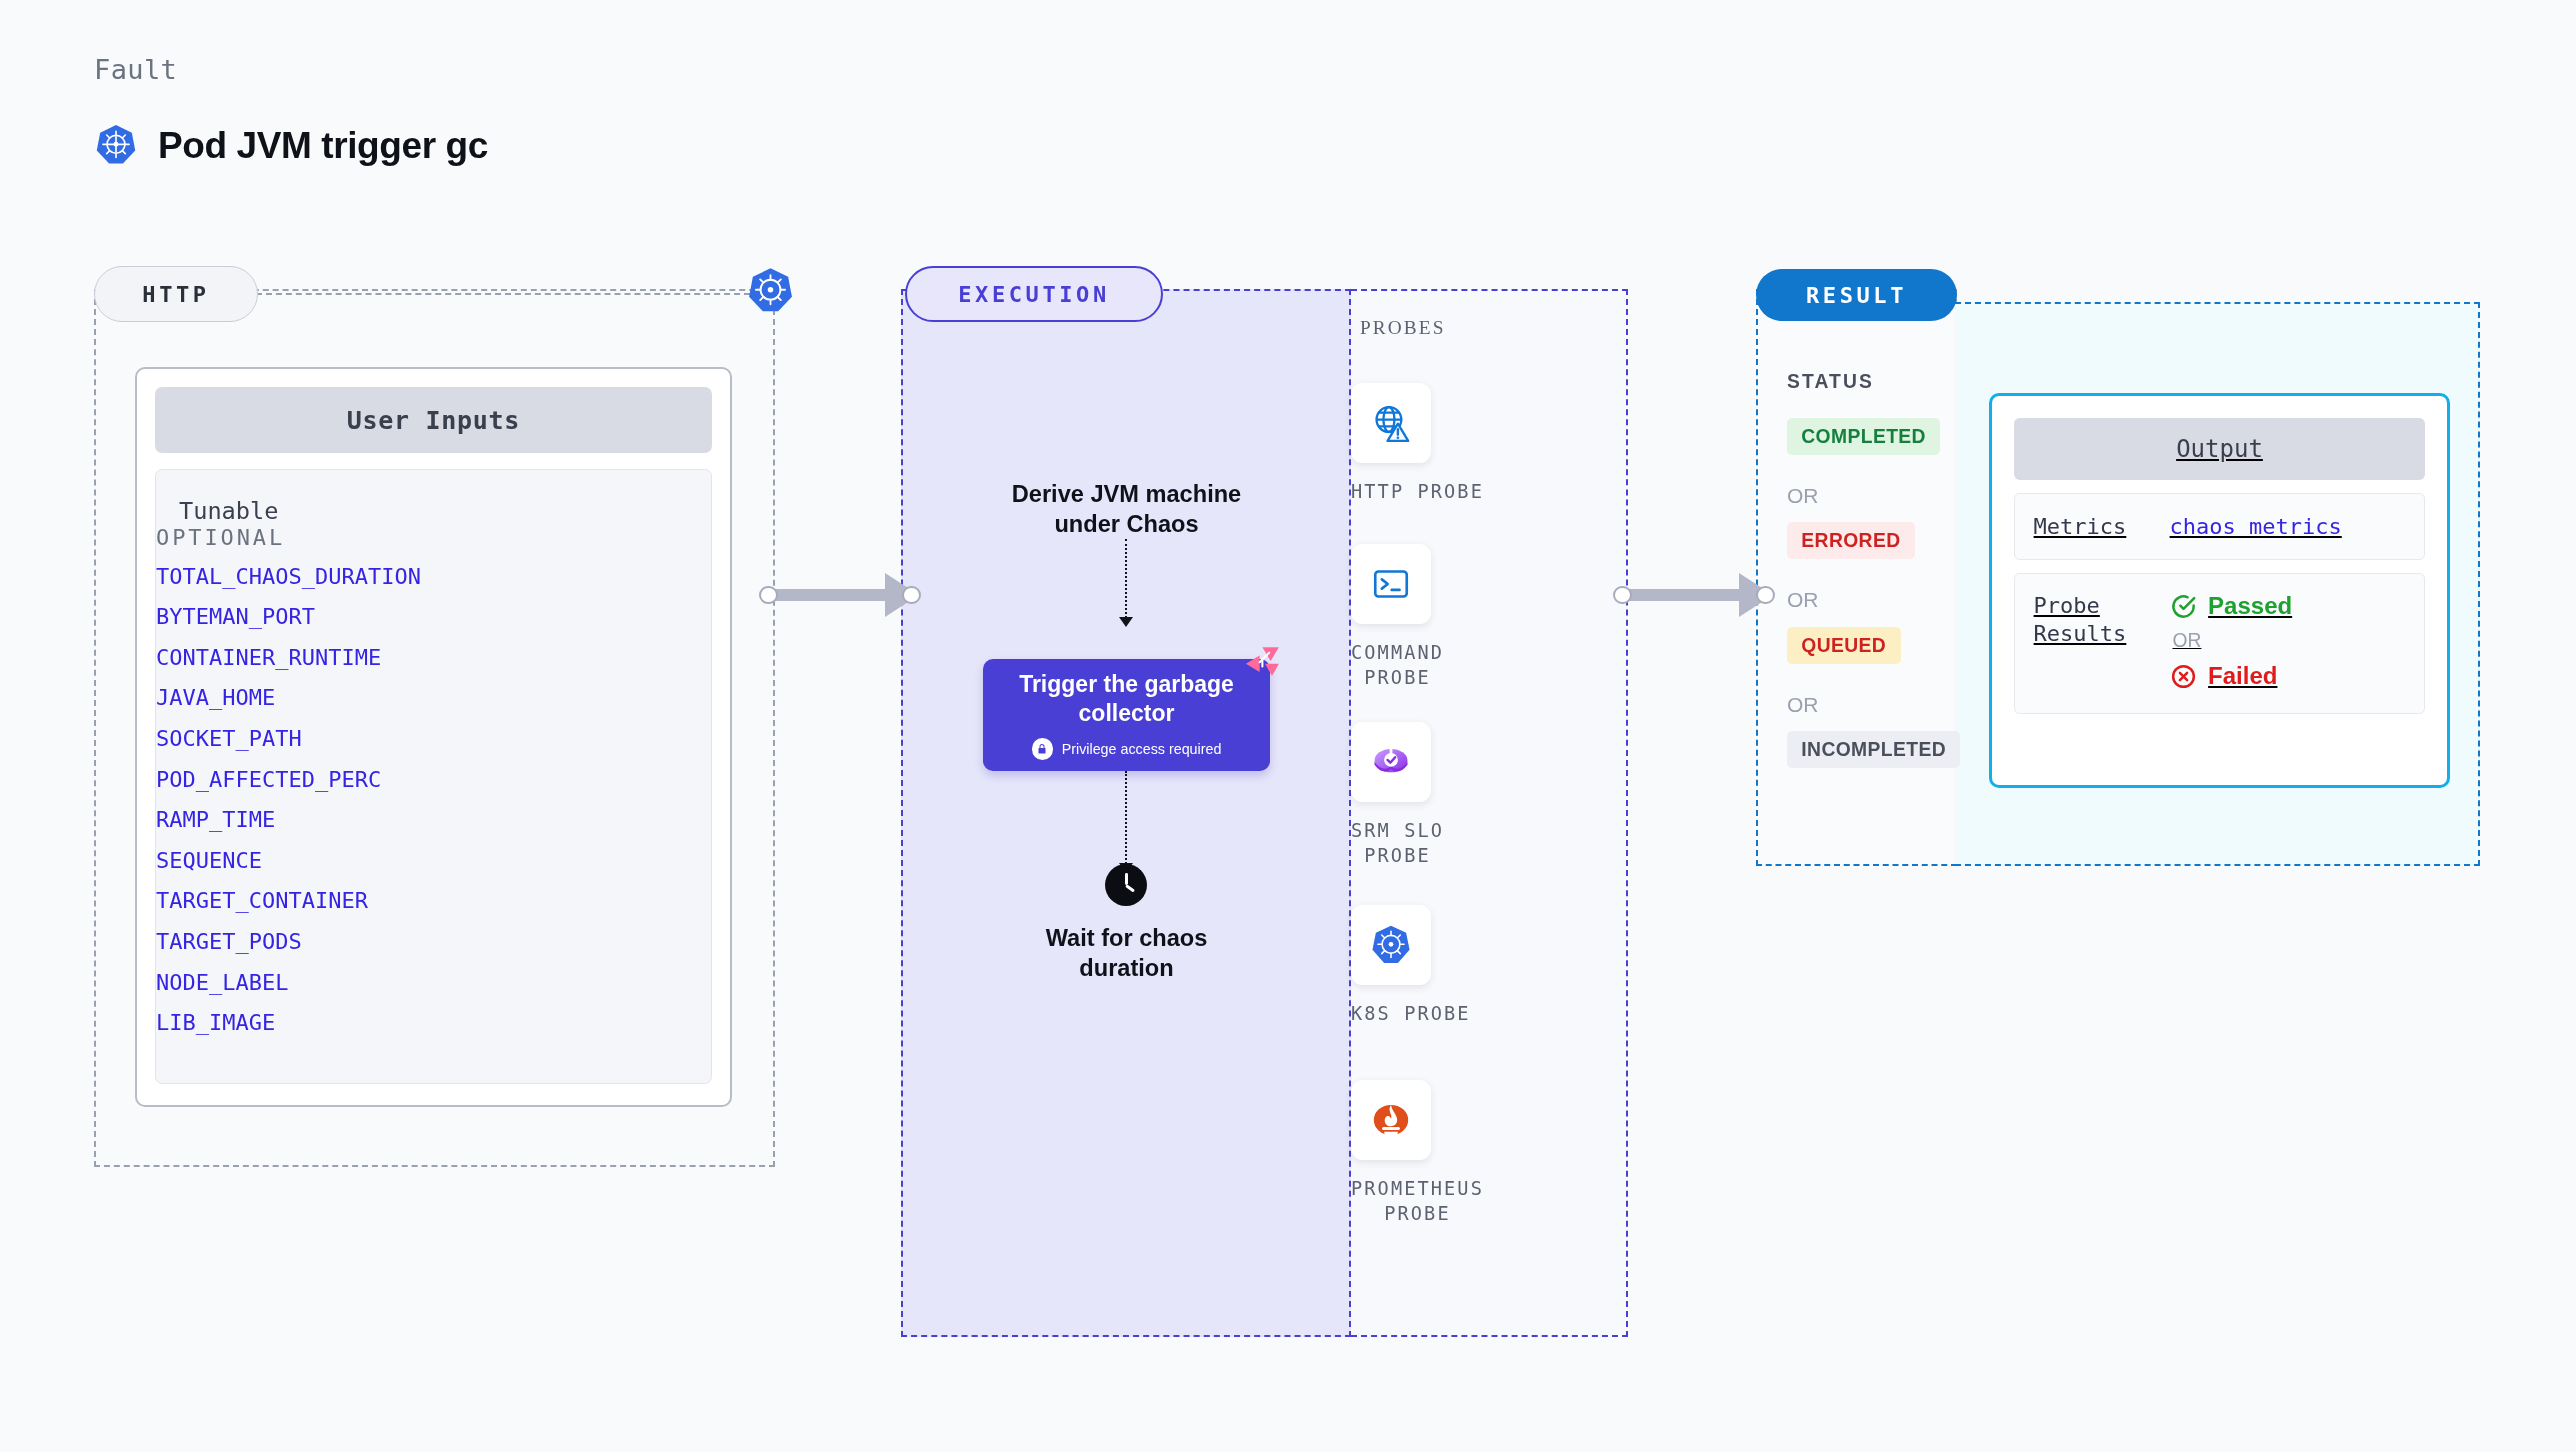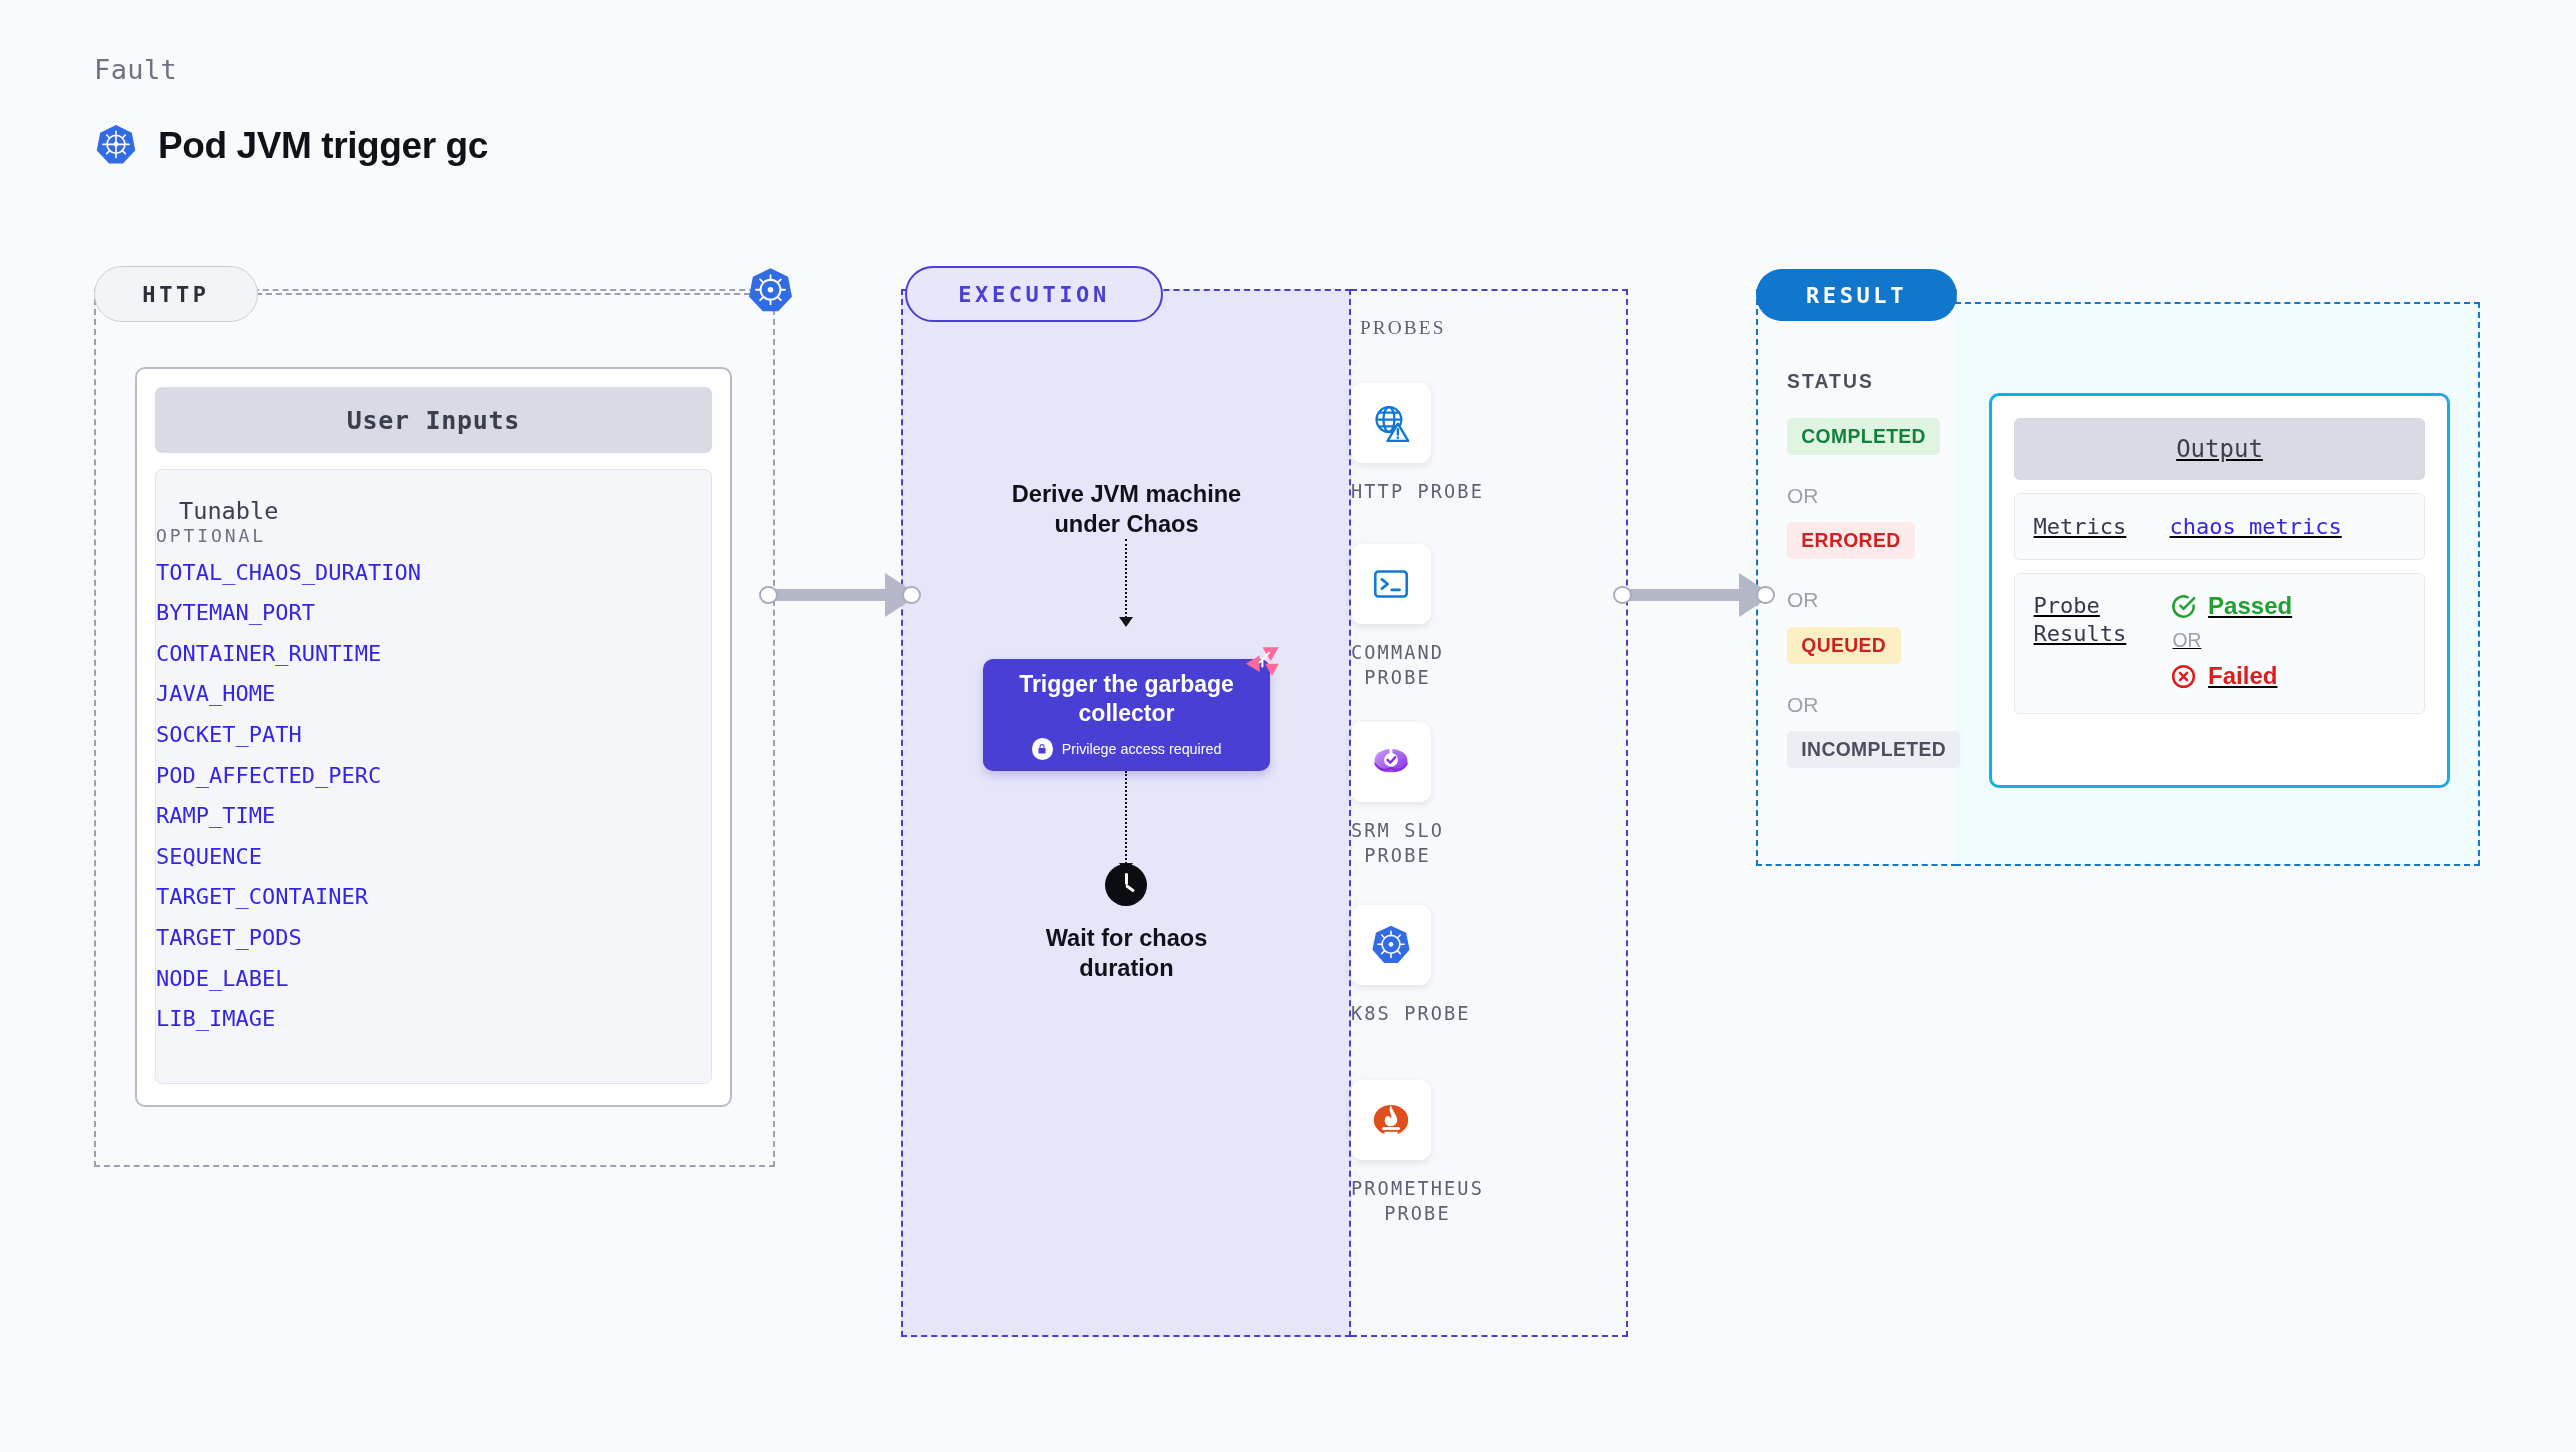--- a/index.html
+++ b/index.html
@@ -80,21 +80,21 @@
     margin: 15.8px 18px 18px 18px; height: 615px; background: #f5f6fa;
     border: 1.4px solid #e2e4ea; border-radius: 7.2px;
     display: flex; padding: 27px 0 0 0; flex-direction: column;
   }
   .tunable-label {
     width: 179px; padding-left: 23px; flex: none;
     font-family: "DejaVu Sans Mono", monospace; font-size: 23.6px; color: #3b4050;
   }
   .opt-col { flex: 1; }
   .opt-title {
-    font-family: "DejaVu Sans Mono", monospace; font-size: 18px; color: #6b7280;
+    font-family: "DejaVu Sans Mono", monospace; font-size: 22px; color: #6b7280;
     letter-spacing: 2.9px; margin-bottom: 15.8px;
   }
   .opt-item {
     font-family: "DejaVu Sans Mono", monospace; font-size: 22px; color: #3524e3;
     line-height: 1.0; margin-bottom: 18.6px; white-space: nowrap;
   }
   .opt-item.gap { margin-top: 10px; }
 
   
   .exec-text {

